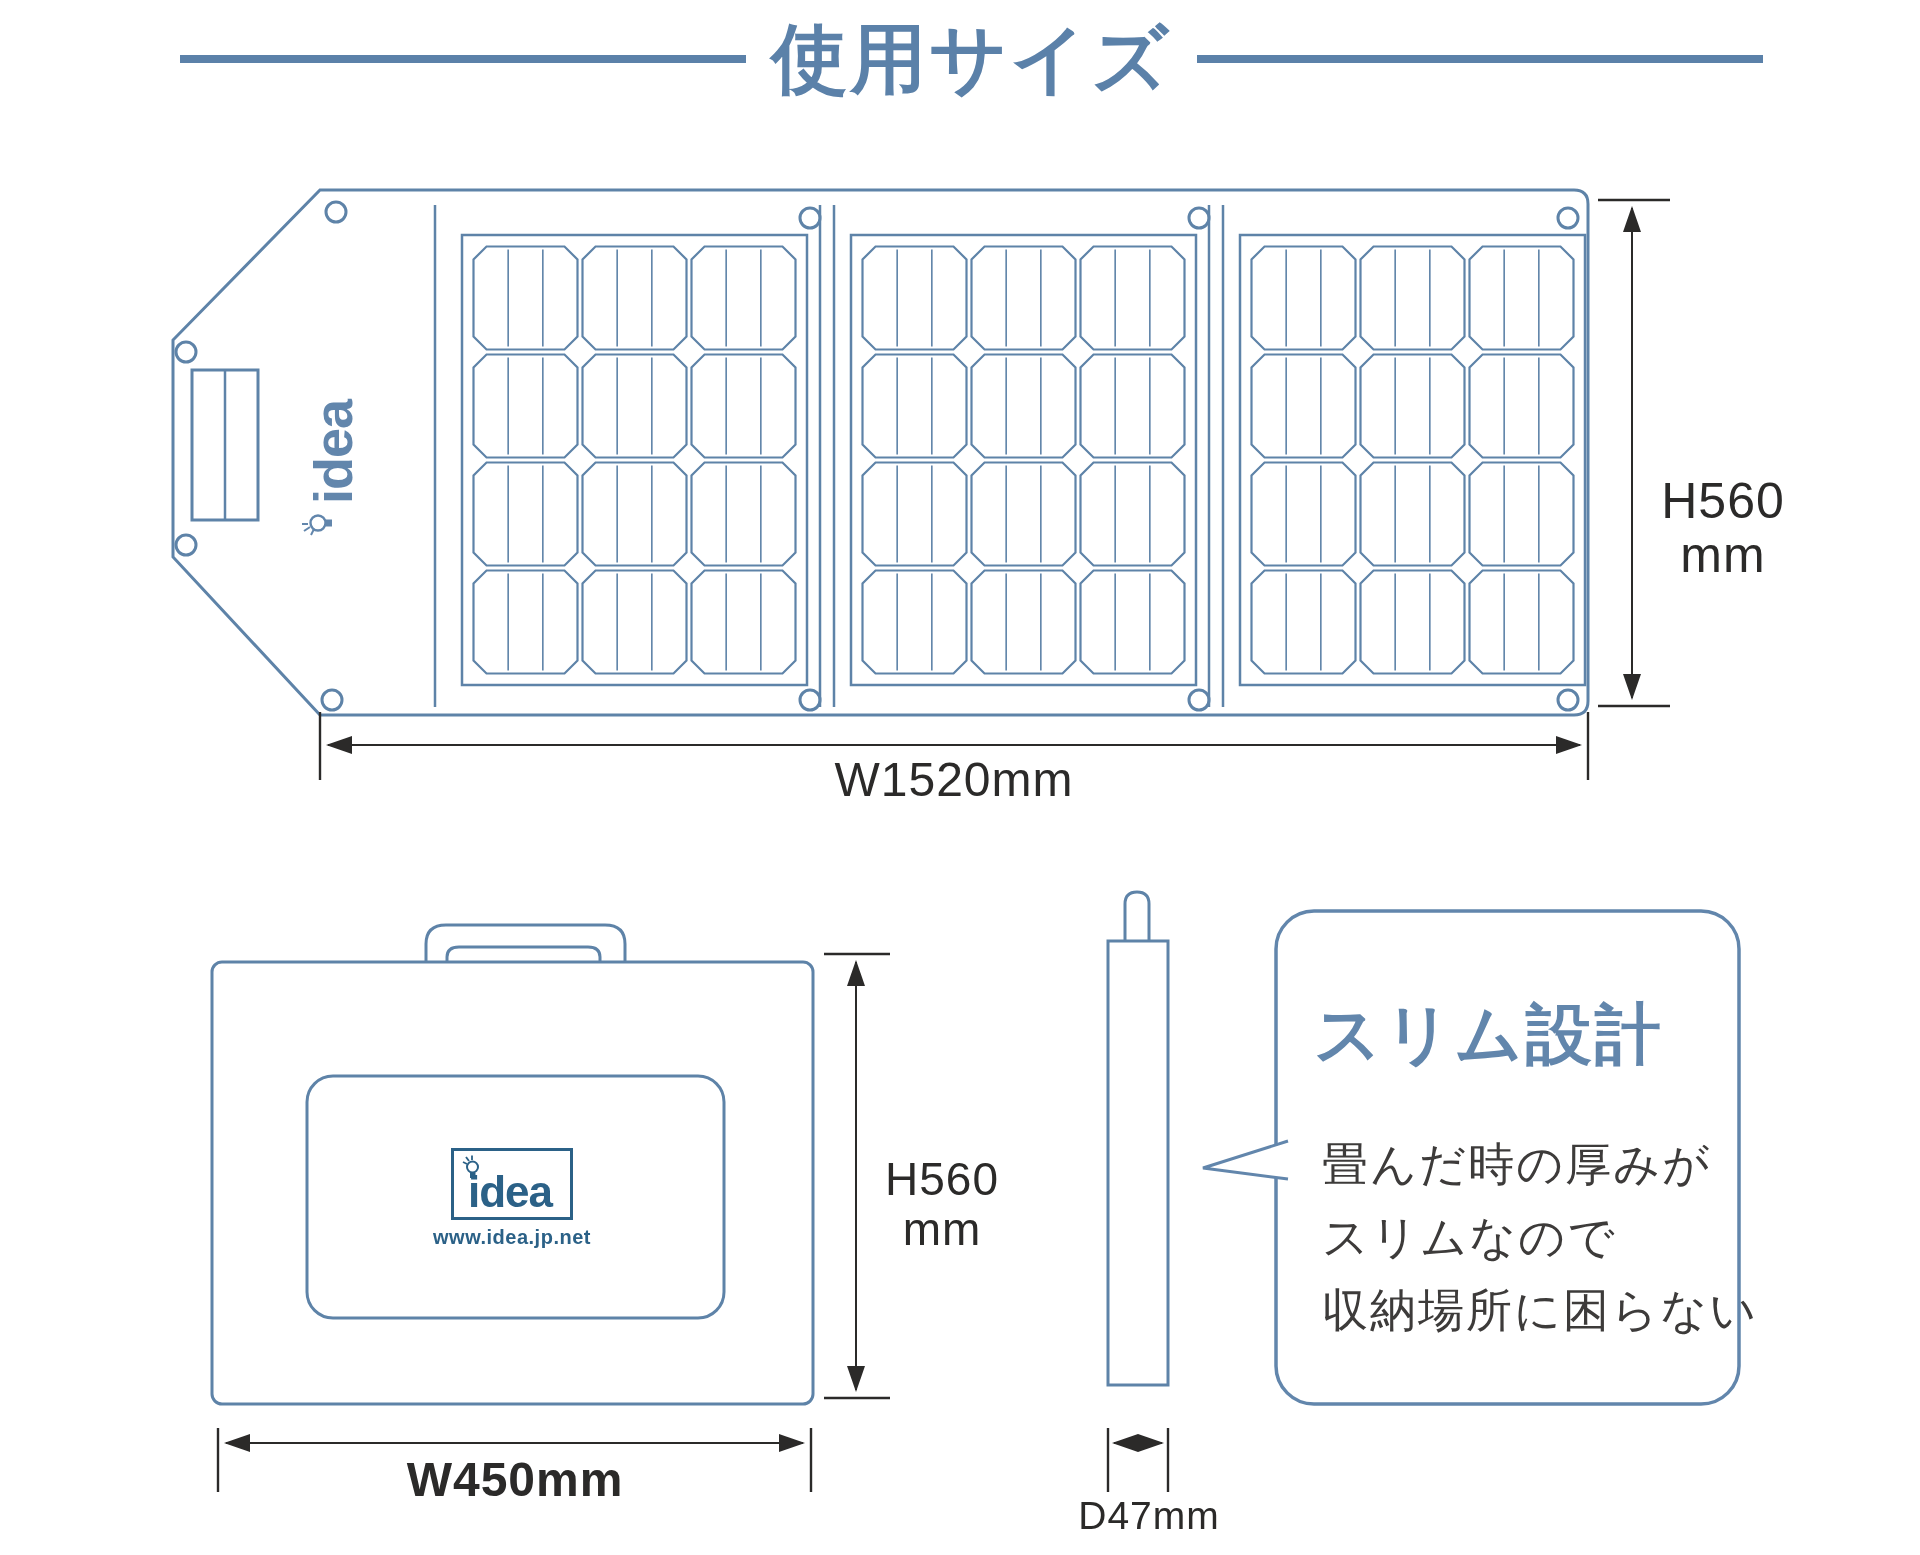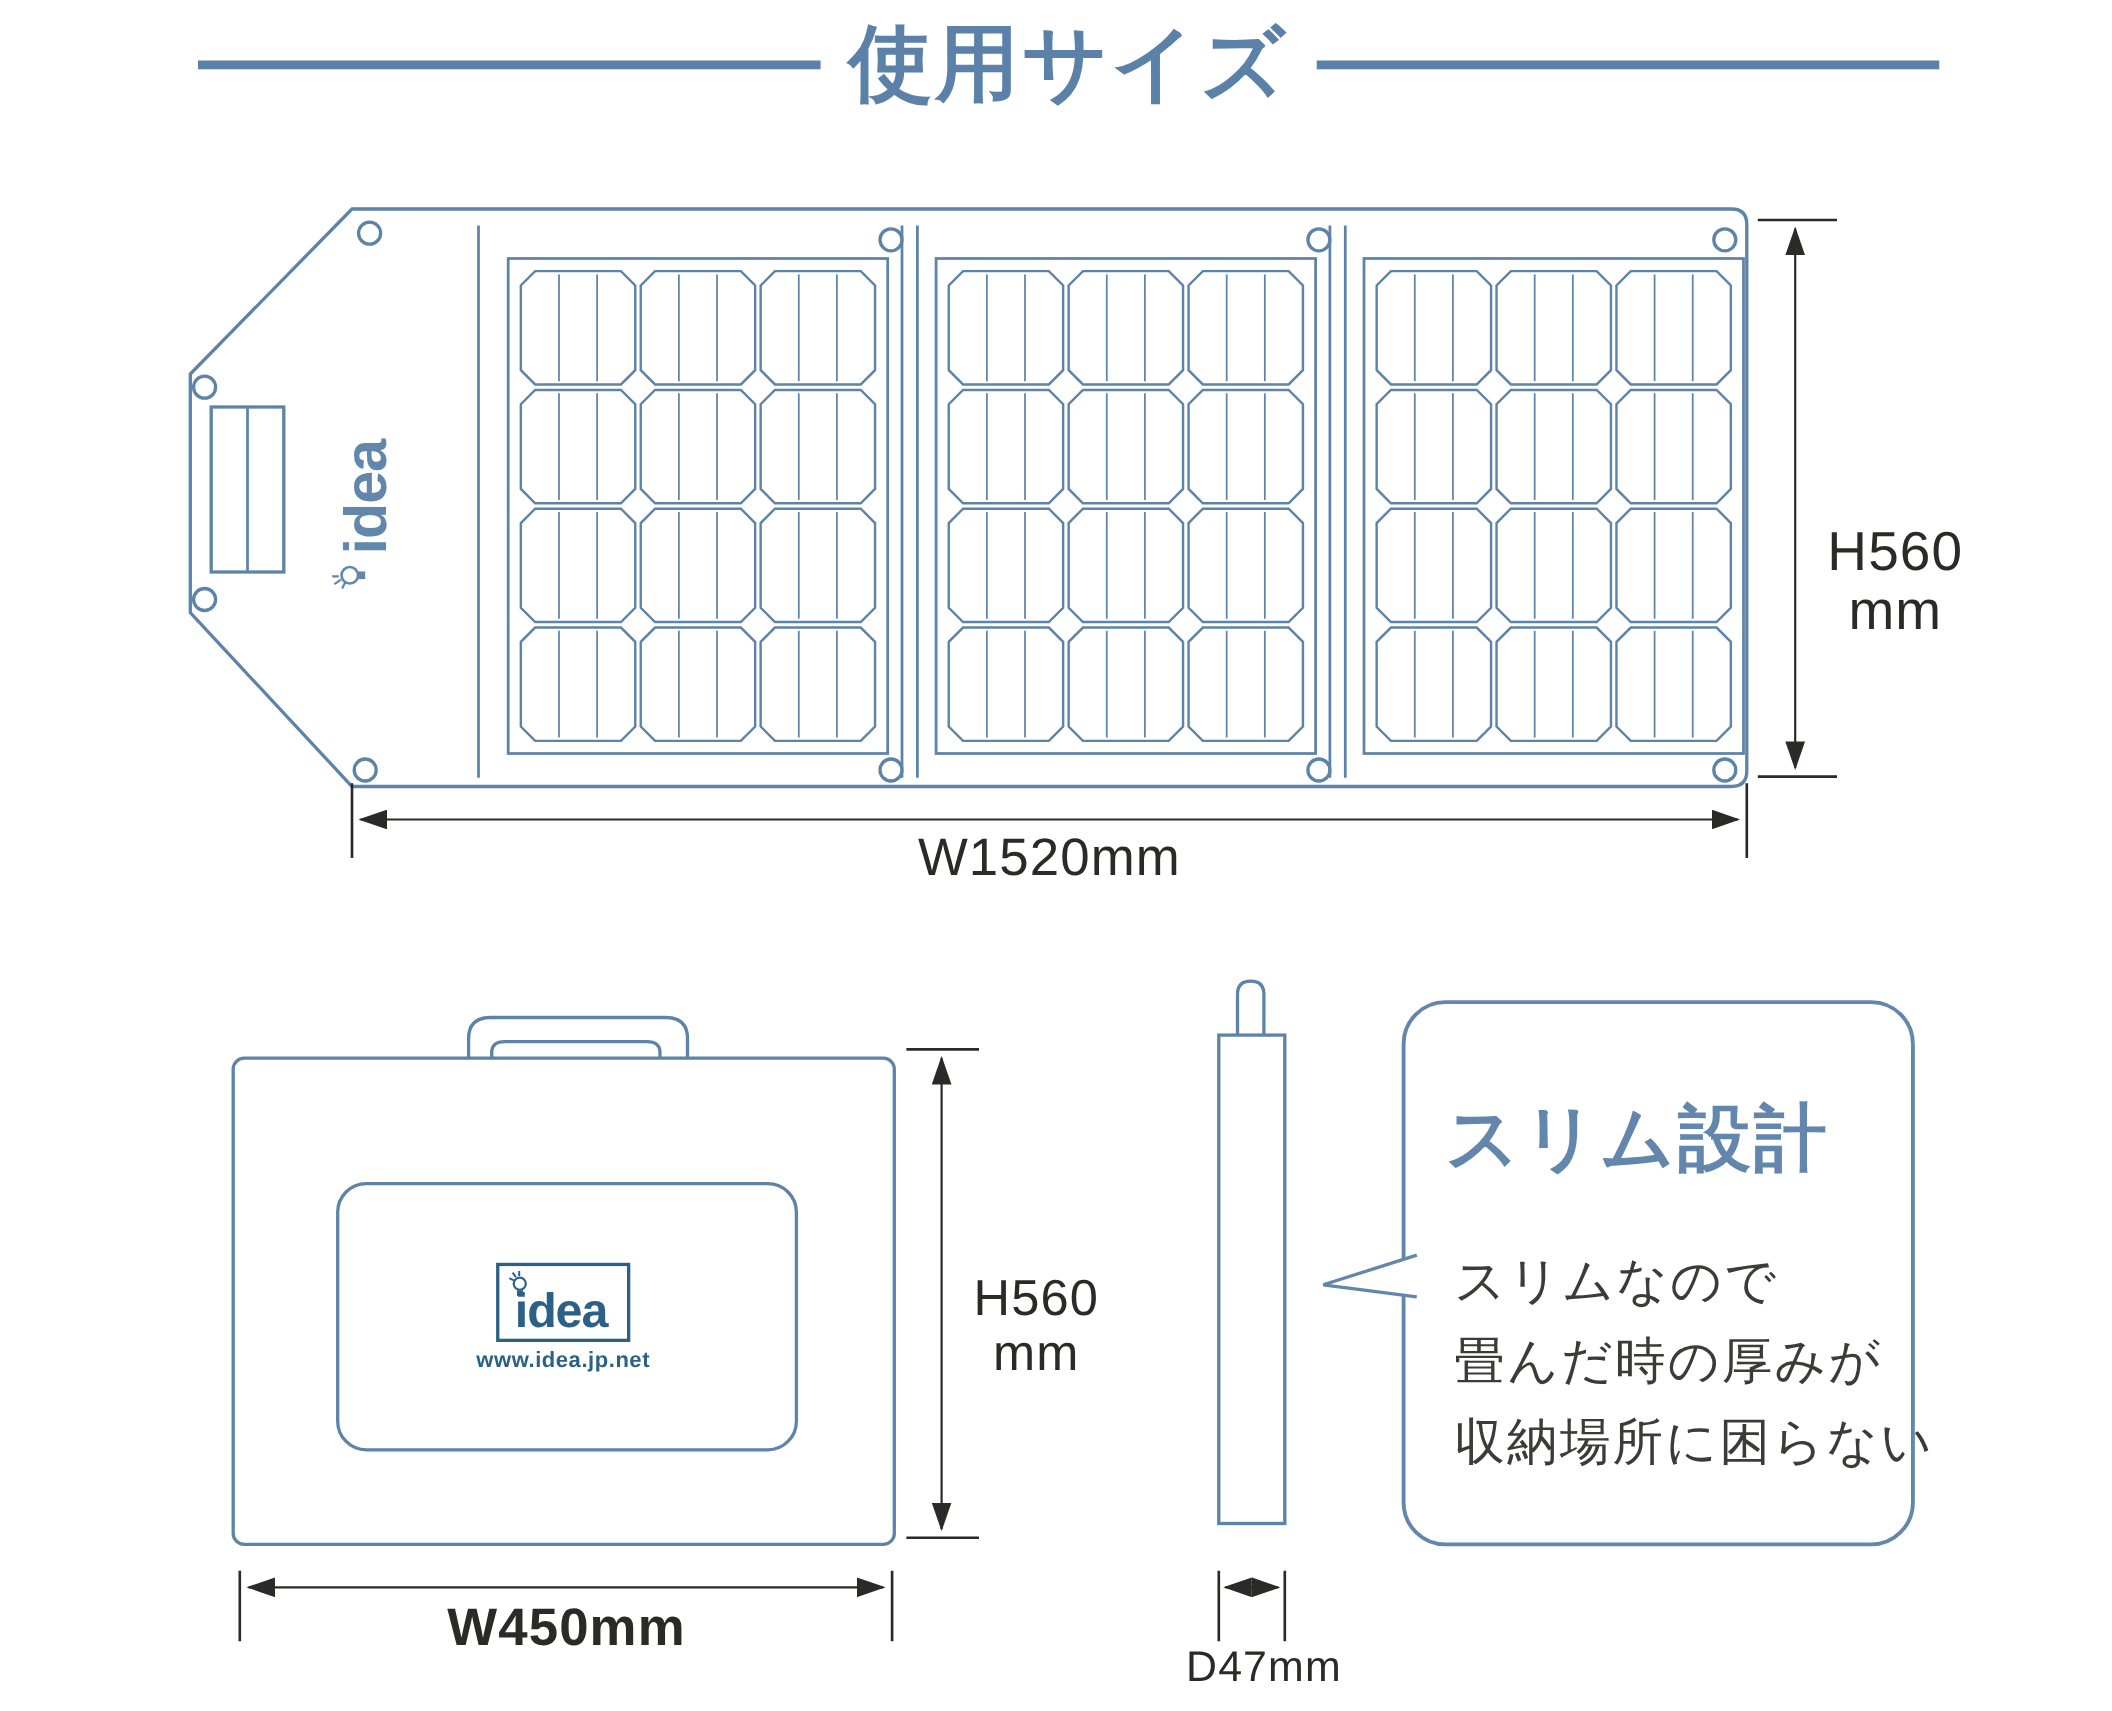--- a/index.html
+++ b/index.html
@@ -284,17 +284,17 @@
 
   <div class="dim dim-right" style="left:872px;top:1154px;width:140px;font-size:46px;line-height:50px;">
     <div>H560</div>
     <div>mm</div>
   </div>
   <div class="dim dim-center" style="left:365px;top:1452px;width:300px;font-size:48px;font-weight:bold;">W450mm</div>
   <div class="dim dim-center" style="left:1049px;top:1494px;width:200px;font-size:39px;">D47mm</div>
 
   <div class="callout-title">スリム設計</div>
   <div class="callout-body">
+    <span>畳んだ時の厚みが</span>
     <span>スリムなので</span>
-    <span>畳んだ時の厚みが</span>
     <span>収納場所に困らない</span>
   </div>
 </div>
 
 </body></html>

